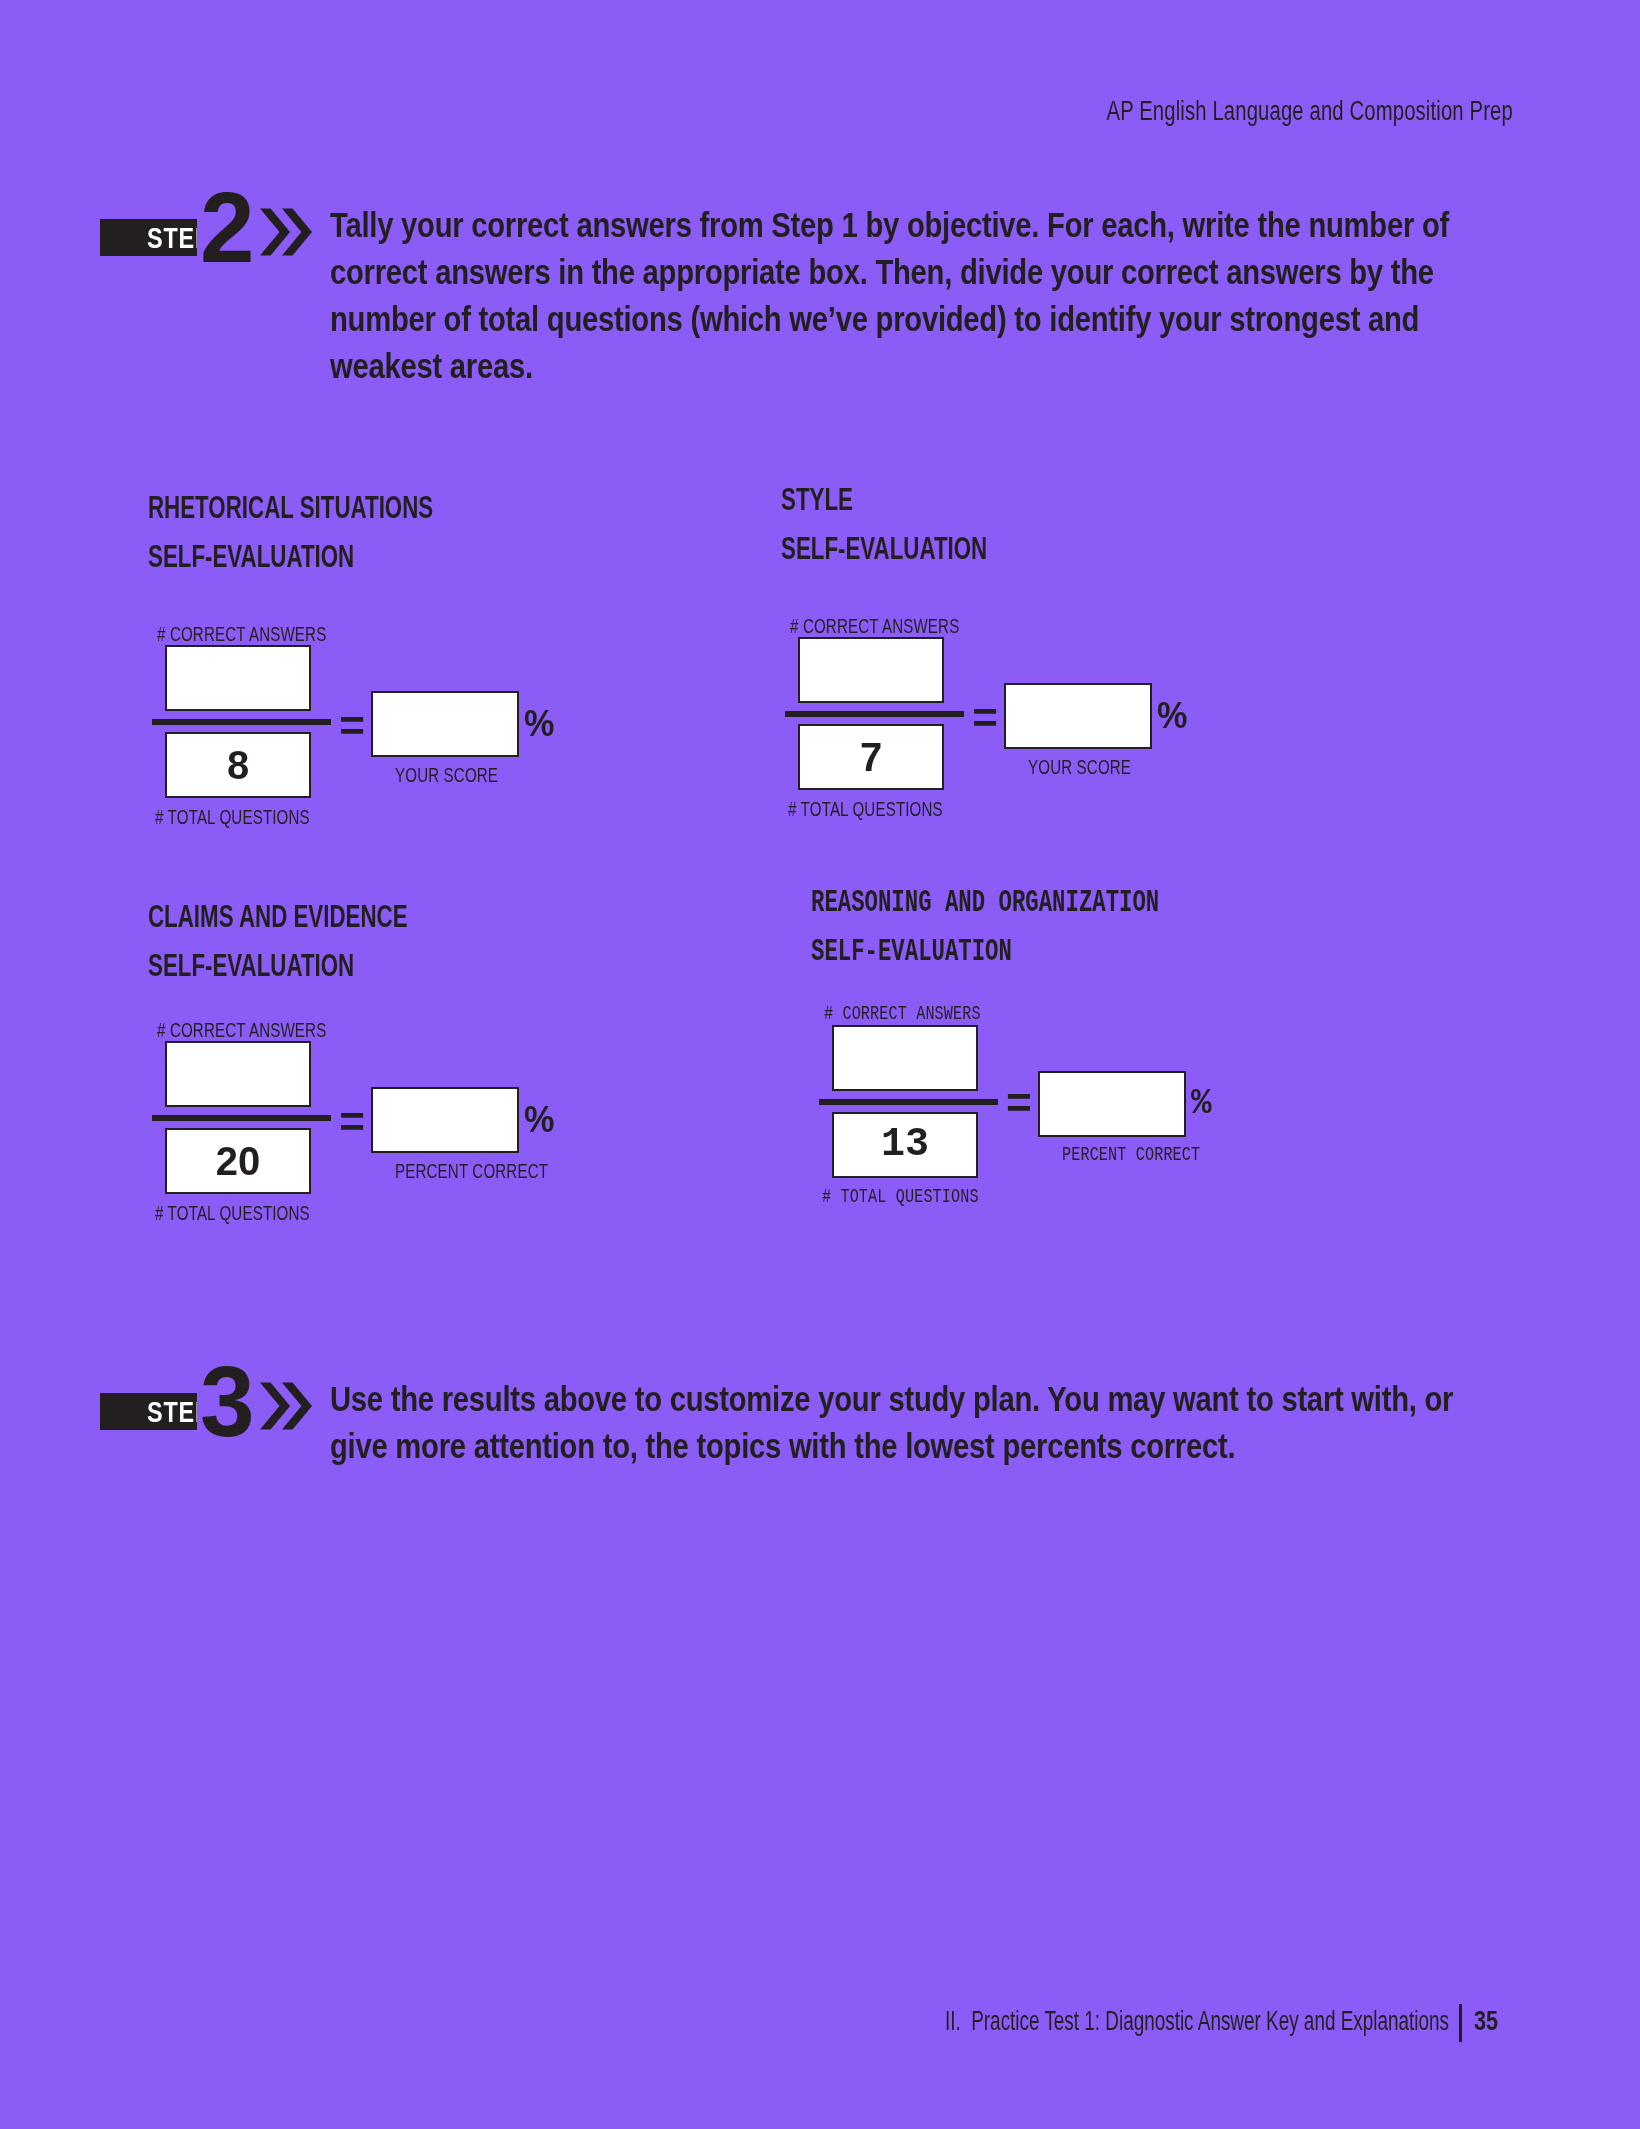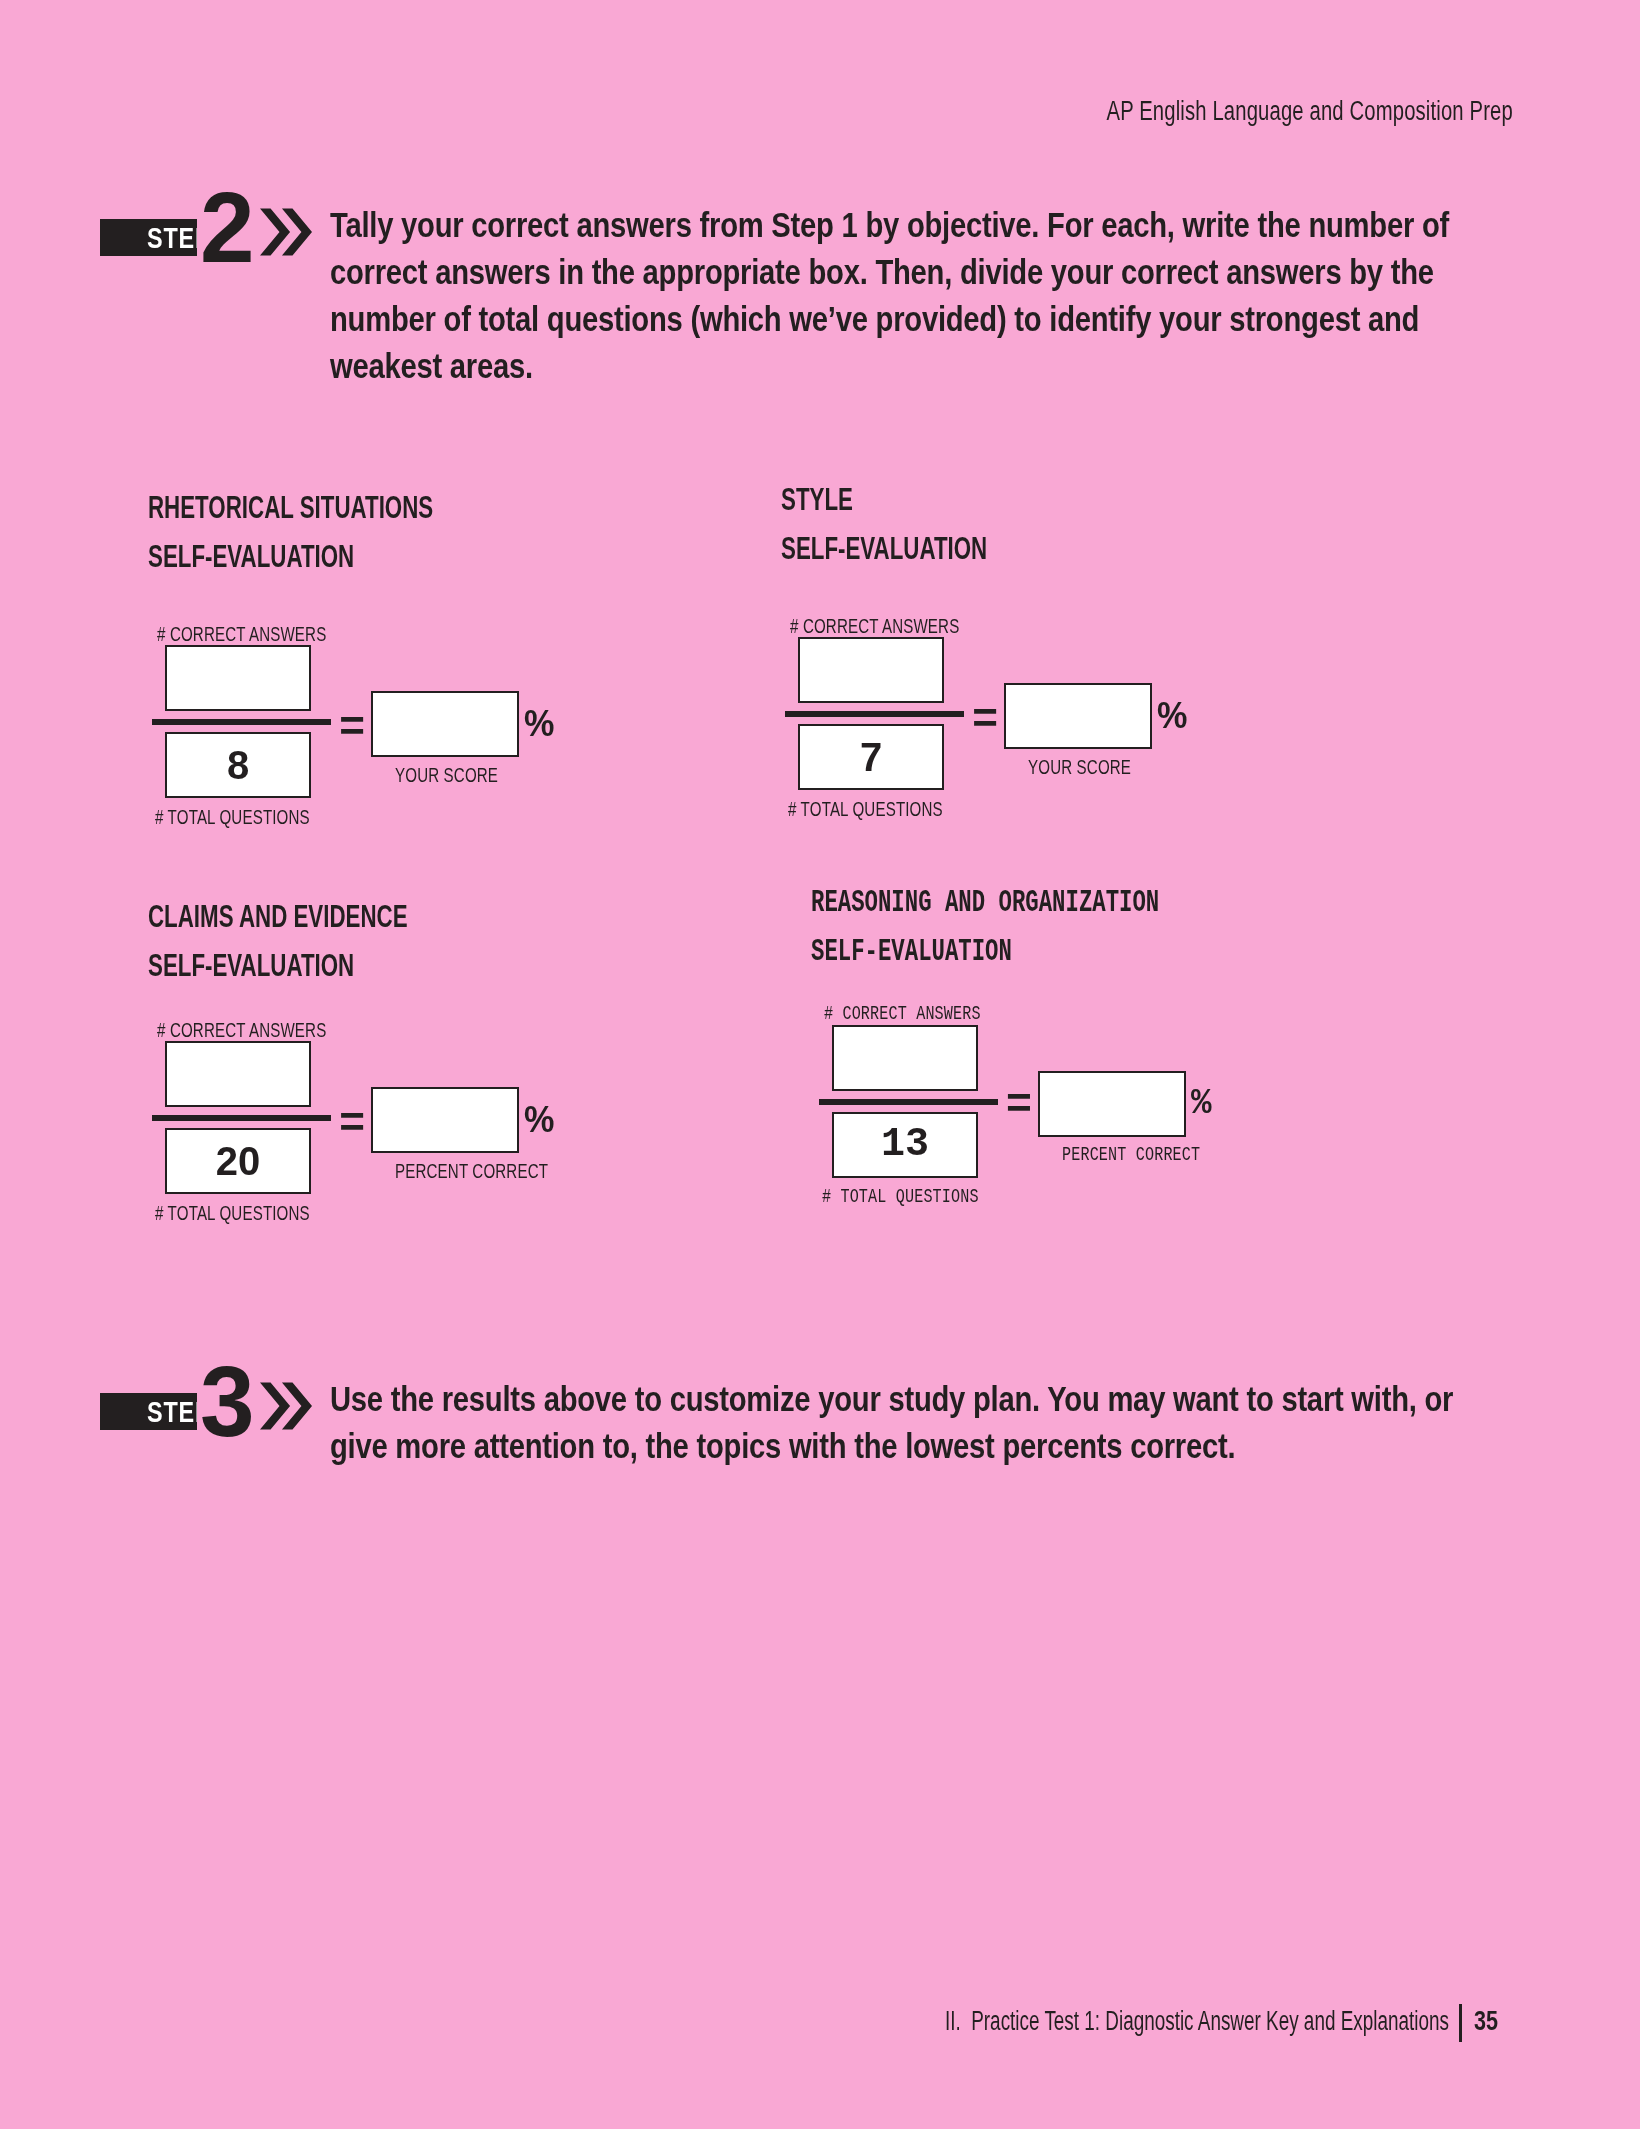--- a/index.html
+++ b/index.html
@@ -1,19 +1,19 @@
 <!DOCTYPE html>
 <html><head>
 <meta charset="utf-8">
 <style>
   * { margin:0; padding:0; box-sizing:border-box; }
   html,body { background:#e8e8e8; }
   .page {
     position:relative; width:1640px; height:2129px;
-    background:#f9a8d4; color:#231f20;
+    background:#8b5cf6; color:#231f20;
     font-family:"Liberation Sans", sans-serif;
     overflow:hidden; margin:0 auto;
   }
   
   .hdr {
     position:absolute; top:97px; right:127px;
     font-size:27px; line-height:28px; font-weight:400;
     white-space:nowrap; transform:scaleX(.75); transform-origin:100% 0;
     letter-spacing:.2px;
   }

